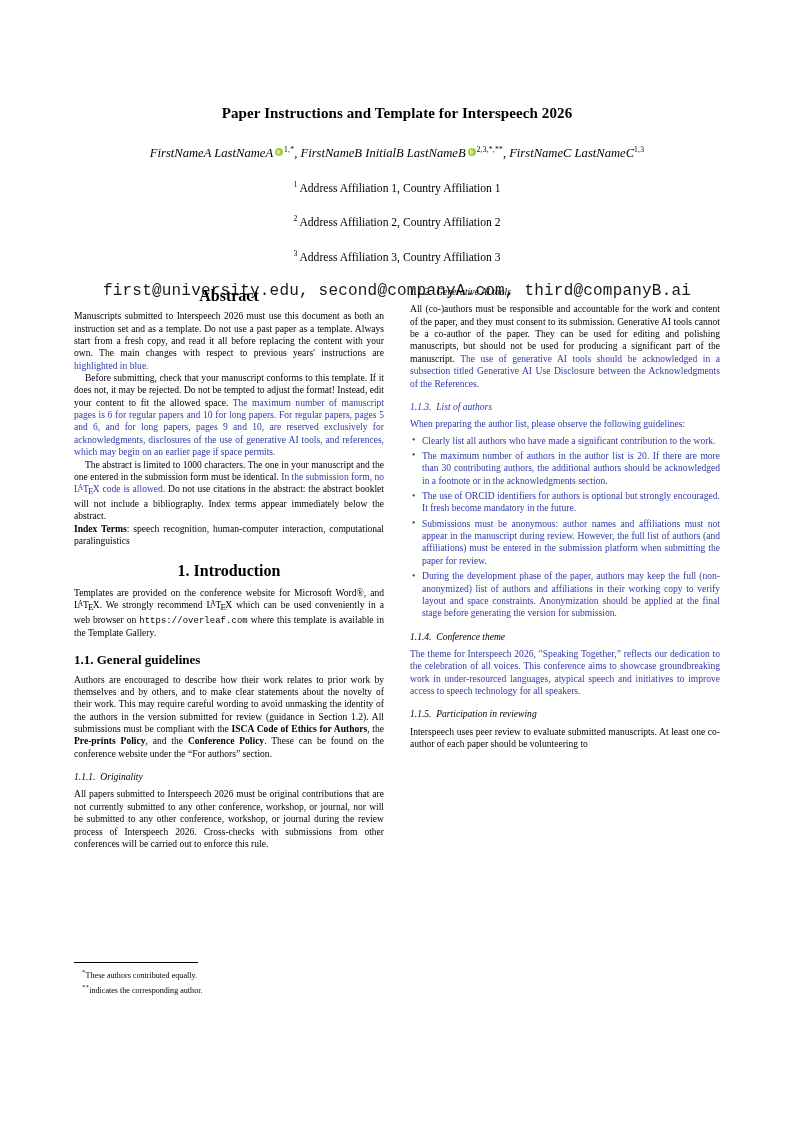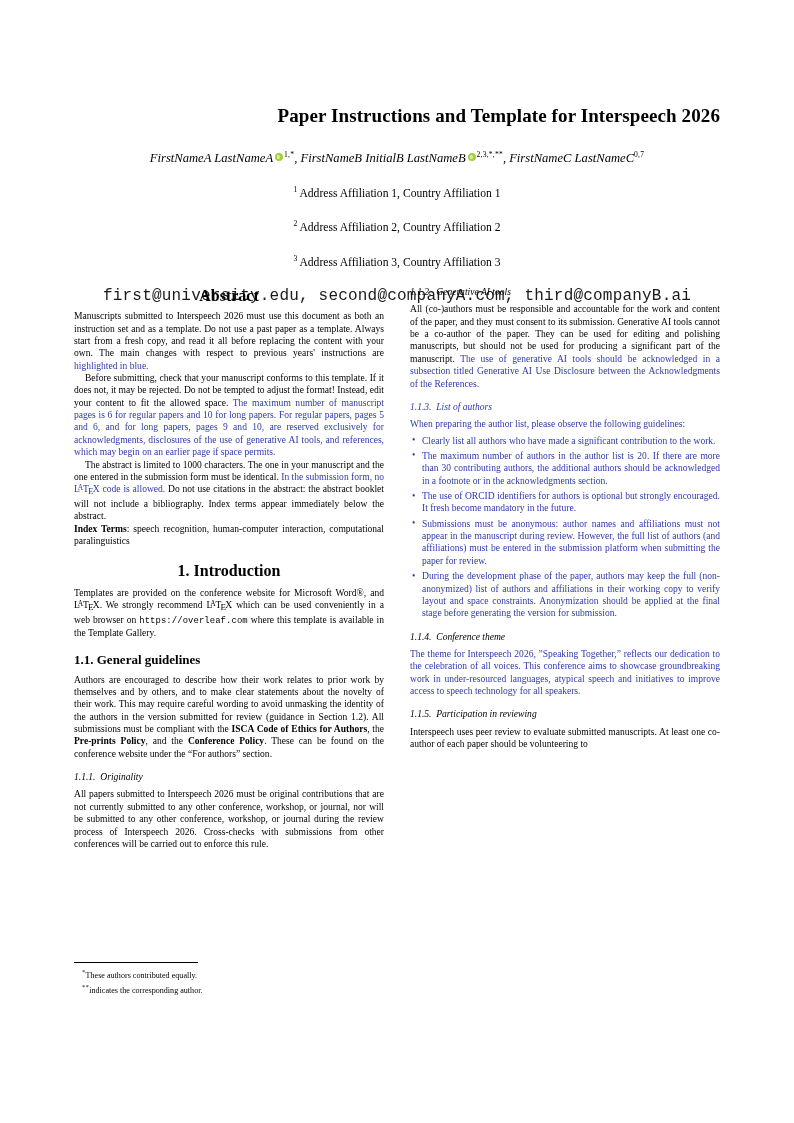--- a/index.html
+++ b/index.html
@@ -25,26 +25,25 @@
 
   
   .titleblock {
     position: absolute;
     left: 74px;
     top: 104px;
     width: 646px;
     text-align: center;
   }
   .paper-title {
-    font-size: 19px;
+    font-size: 15px;
     font-weight: bold;
     letter-spacing: 0.1px;
     margin: 0 0 22px 0;
     line-height: 1.25;
-    text-align: right;
   }
   .authors {
     font-size: 12.6px;
     font-style: italic;
     margin: 0 0 14px 0;
     line-height: 1.4;
     white-space: nowrap;
   }
   .authors .sup {
     font-style: normal;
@@ -205,21 +204,21 @@
 </head>
 <body>
 
 <div class="page">
 
   <div class="titleblock">
 
     <div class="paper-title">Paper Instructions and Template for Interspeech 2026</div>
 
     <div class="authors">
-      <span>FirstNameA LastNameA</span><span class="orcid"></span><span class="sup">1,*</span><span>, </span><span>FirstNameB InitialB LastNameB</span><span class="orcid"></span><span class="sup">2,3,*,**</span><span>, </span><span>FirstNameC LastNameC</span><span class="sup">0,7</span>
+      <span>FirstNameA LastNameA</span><span class="orcid"></span><span class="sup">1,*</span><span>, </span><span>FirstNameB InitialB LastNameB</span><span class="orcid"></span><span class="sup">2,3,*,**</span><span>, </span><span>FirstNameC LastNameC</span><span class="sup">1,3</span>
     </div>
 
     <div class="affil">
       <span class="sup">1</span>
       <span>Address Affiliation 1, Country Affiliation 1</span>
     </div>
     <div class="affil">
       <span class="sup">2</span>
       <span>Address Affiliation 2, Country Affiliation 2</span>
     </div>

